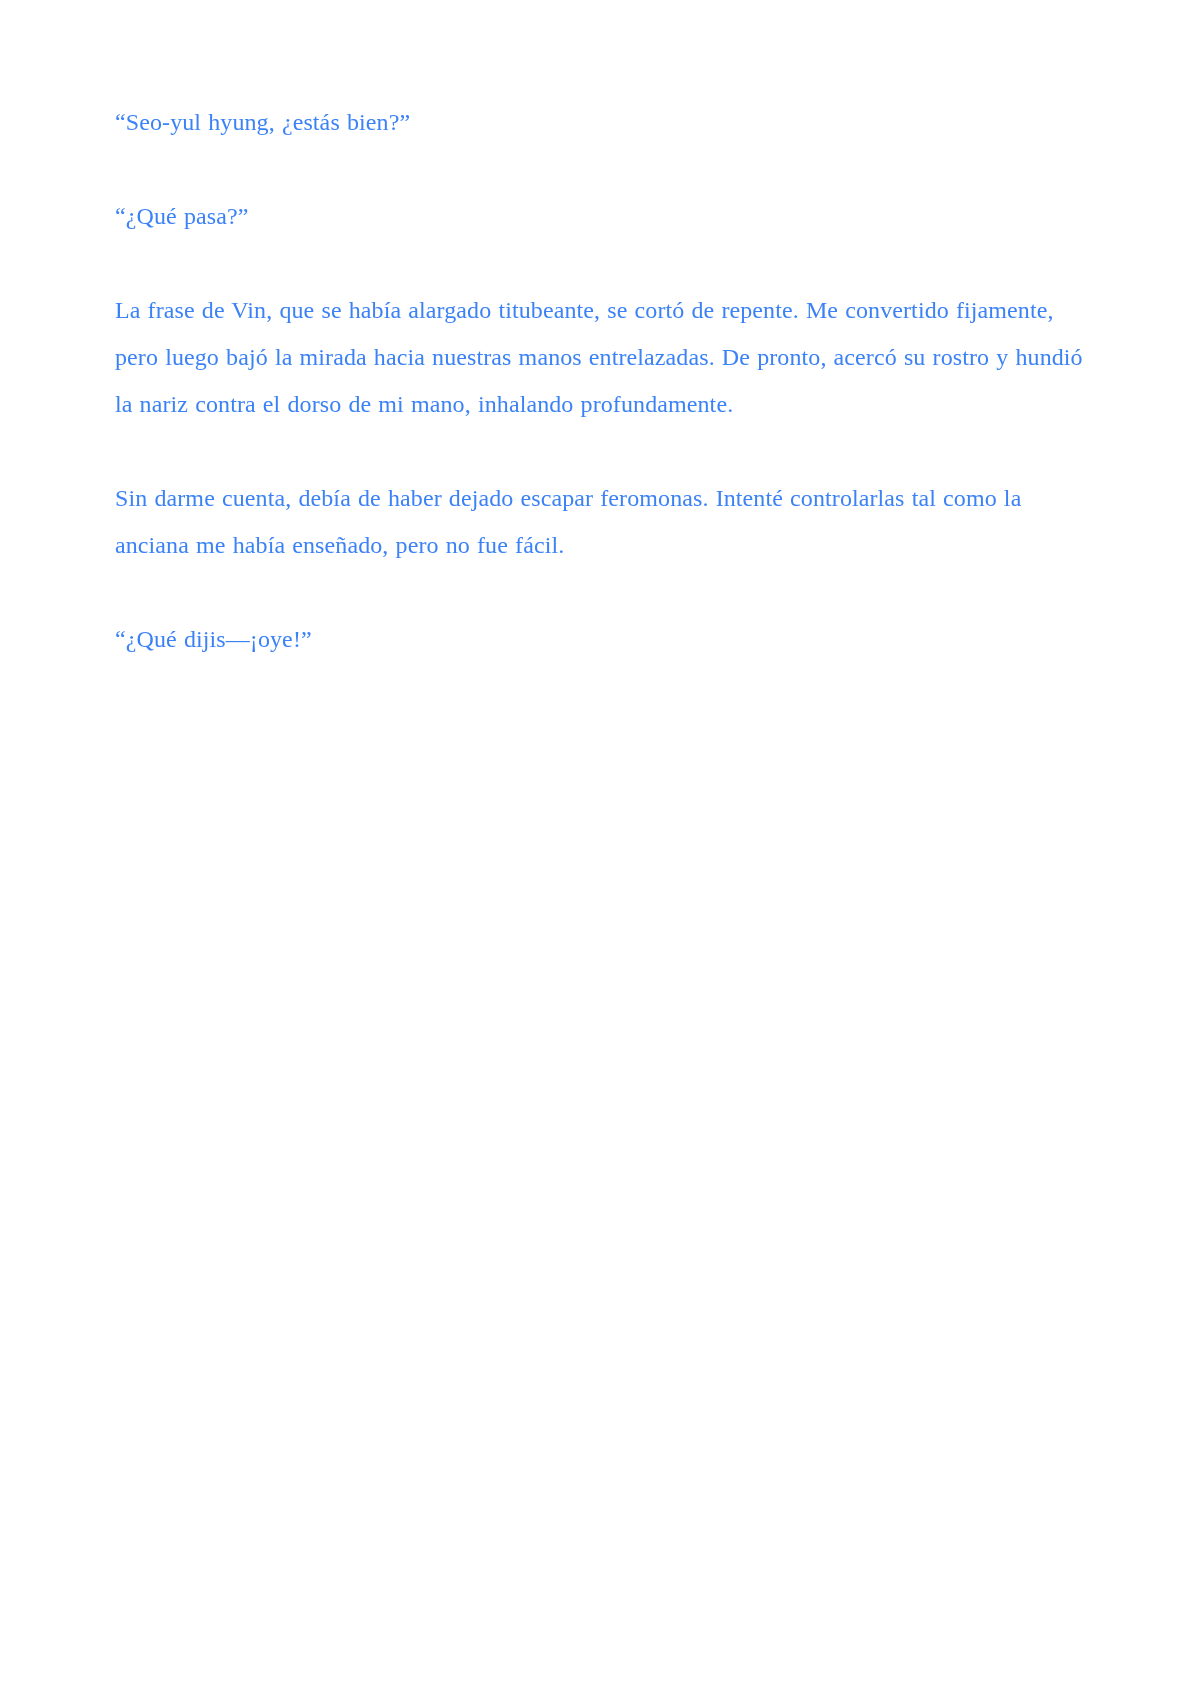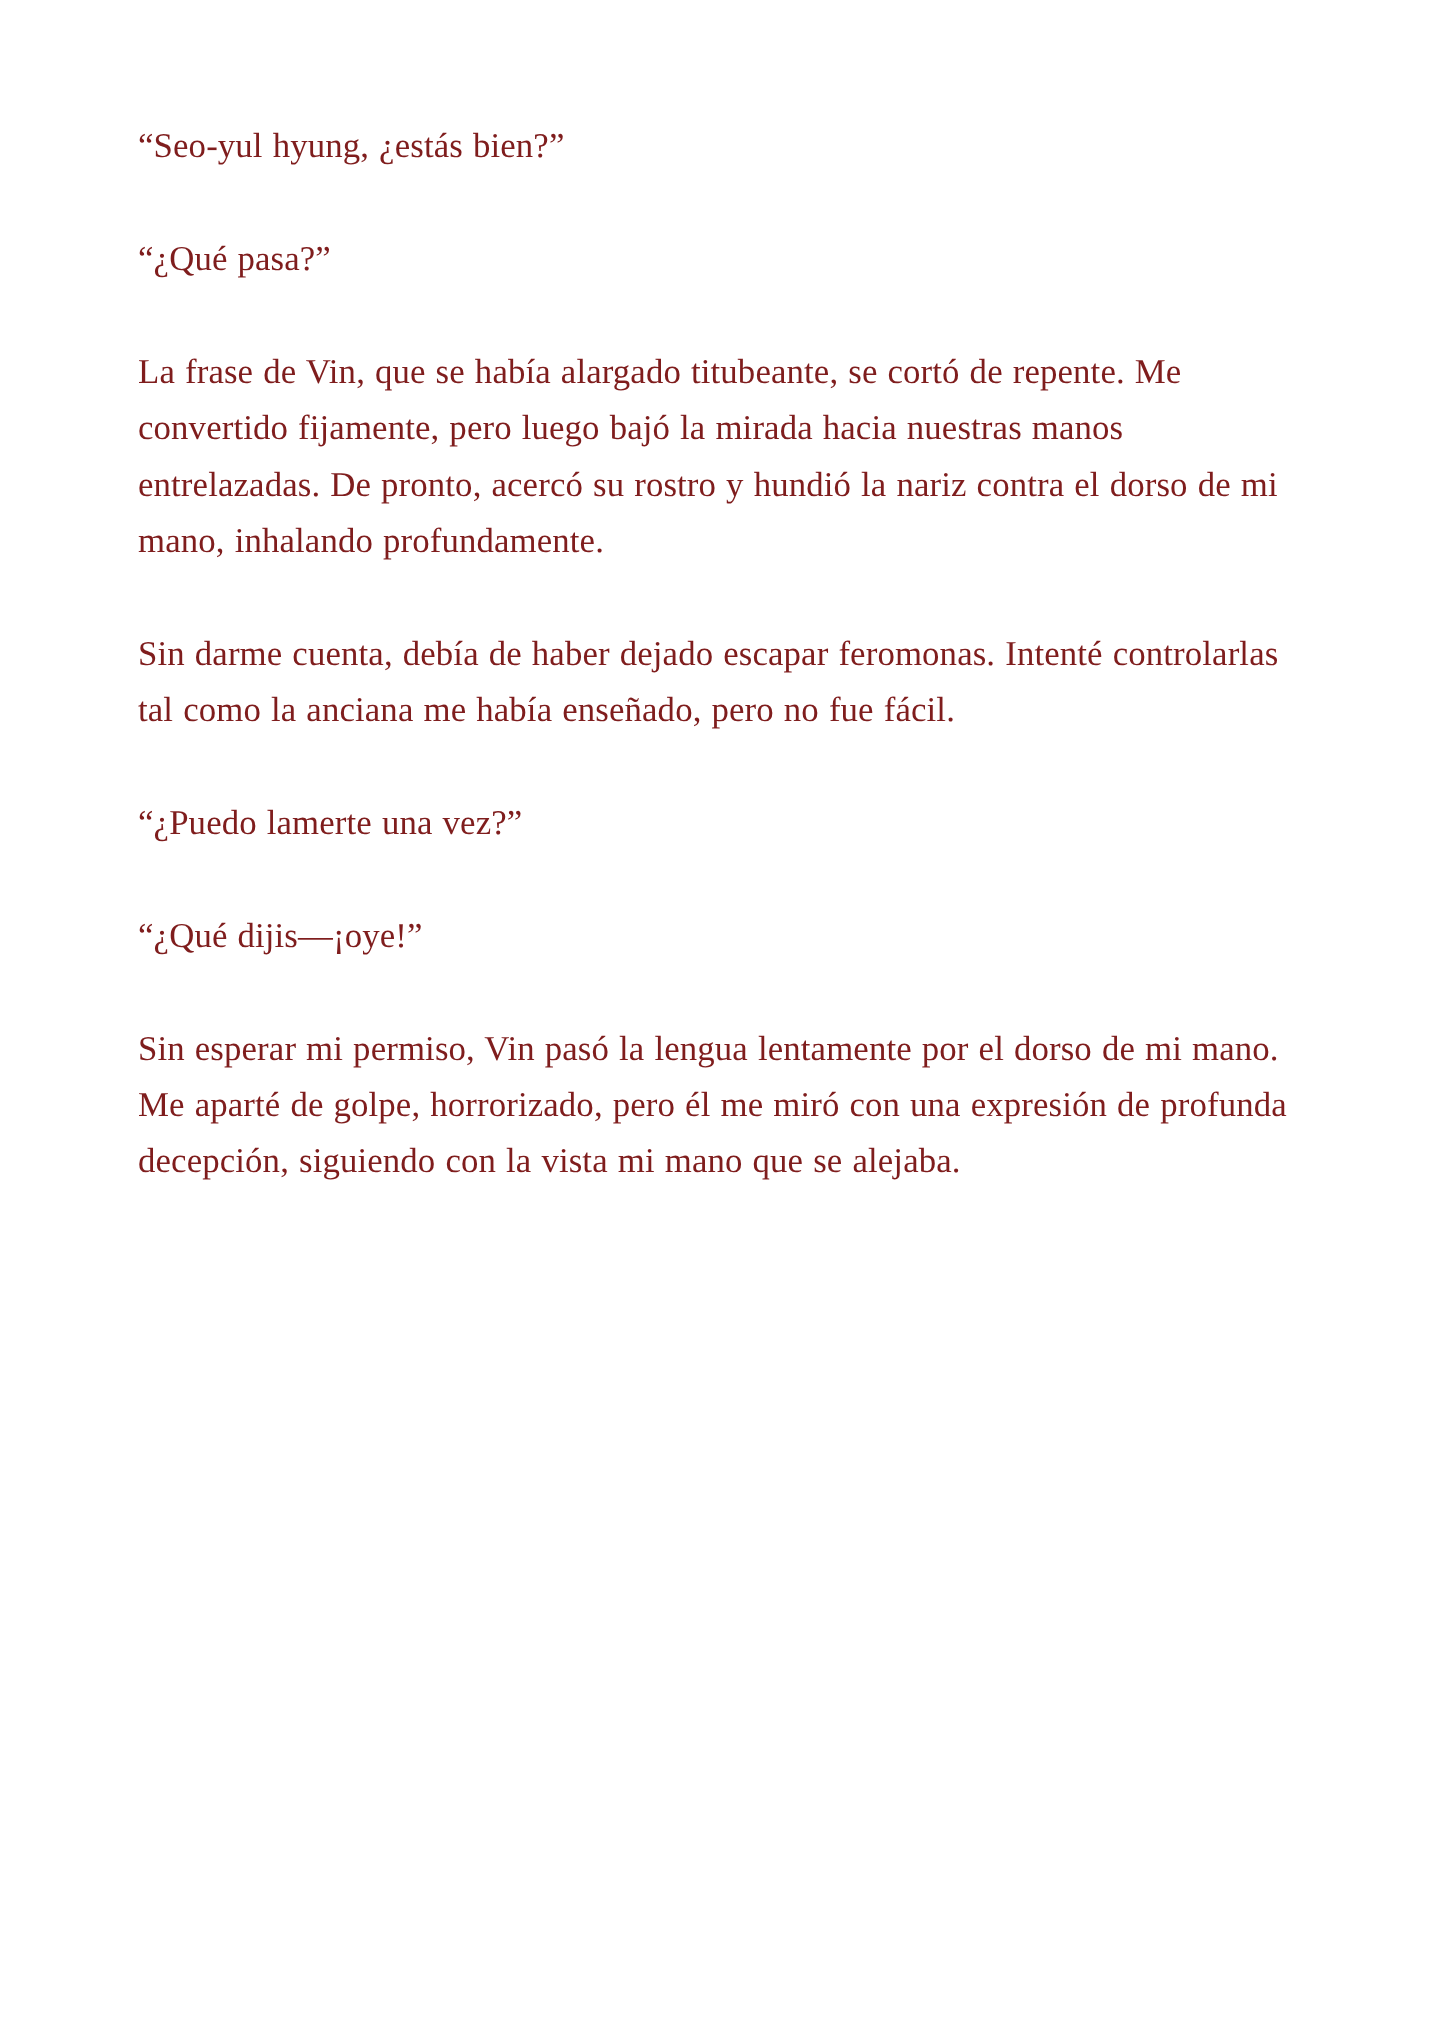--- a/index.html
+++ b/index.html
@@ -15,31 +15,29 @@
   }
   .page {
     box-sizing: border-box;
     width: 1200px;
     height: 1700px;
     padding: 99px 112px 0 115px;
     background: #ffffff;
   }
   .page p {
     margin: 0 0 47px 0;
-    font-size: 29px;
+    font-size: 24px;
     line-height: 47px;
-    color: #7f1d1d;
+    color: #3b82f6;
     letter-spacing: 0.1px;
     word-spacing: 1px;
   }
 </style>
 </head>
 <body>
 
 <div class="page">
   <p>“Seo-yul hyung, ¿estás bien?”</p>
   <p>“¿Qué pasa?”</p>
   <p>La frase de Vin, que se había alargado titubeante, se cortó de repente. Me convertido fijamente, pero luego bajó la mirada hacia nuestras manos entrelazadas. De pronto, acercó su rostro y hundió la nariz contra el dorso de mi mano, inhalando profundamente.</p>
   <p>Sin darme cuenta, debía de haber dejado escapar feromonas. Intenté controlarlas tal como la anciana me había enseñado, pero no fue fácil.</p>
-  <p>“¿Puedo lamerte una vez?”</p>
   <p>“¿Qué dijis—¡oye!”</p>
-  <p>Sin esperar mi permiso, Vin pasó la lengua lentamente por el dorso de mi mano. Me aparté de golpe, horrorizado, pero él me miró con una expresión de profunda decepción, siguiendo con la vista mi mano que se alejaba.</p>
 </div>
 
 </body></html>

